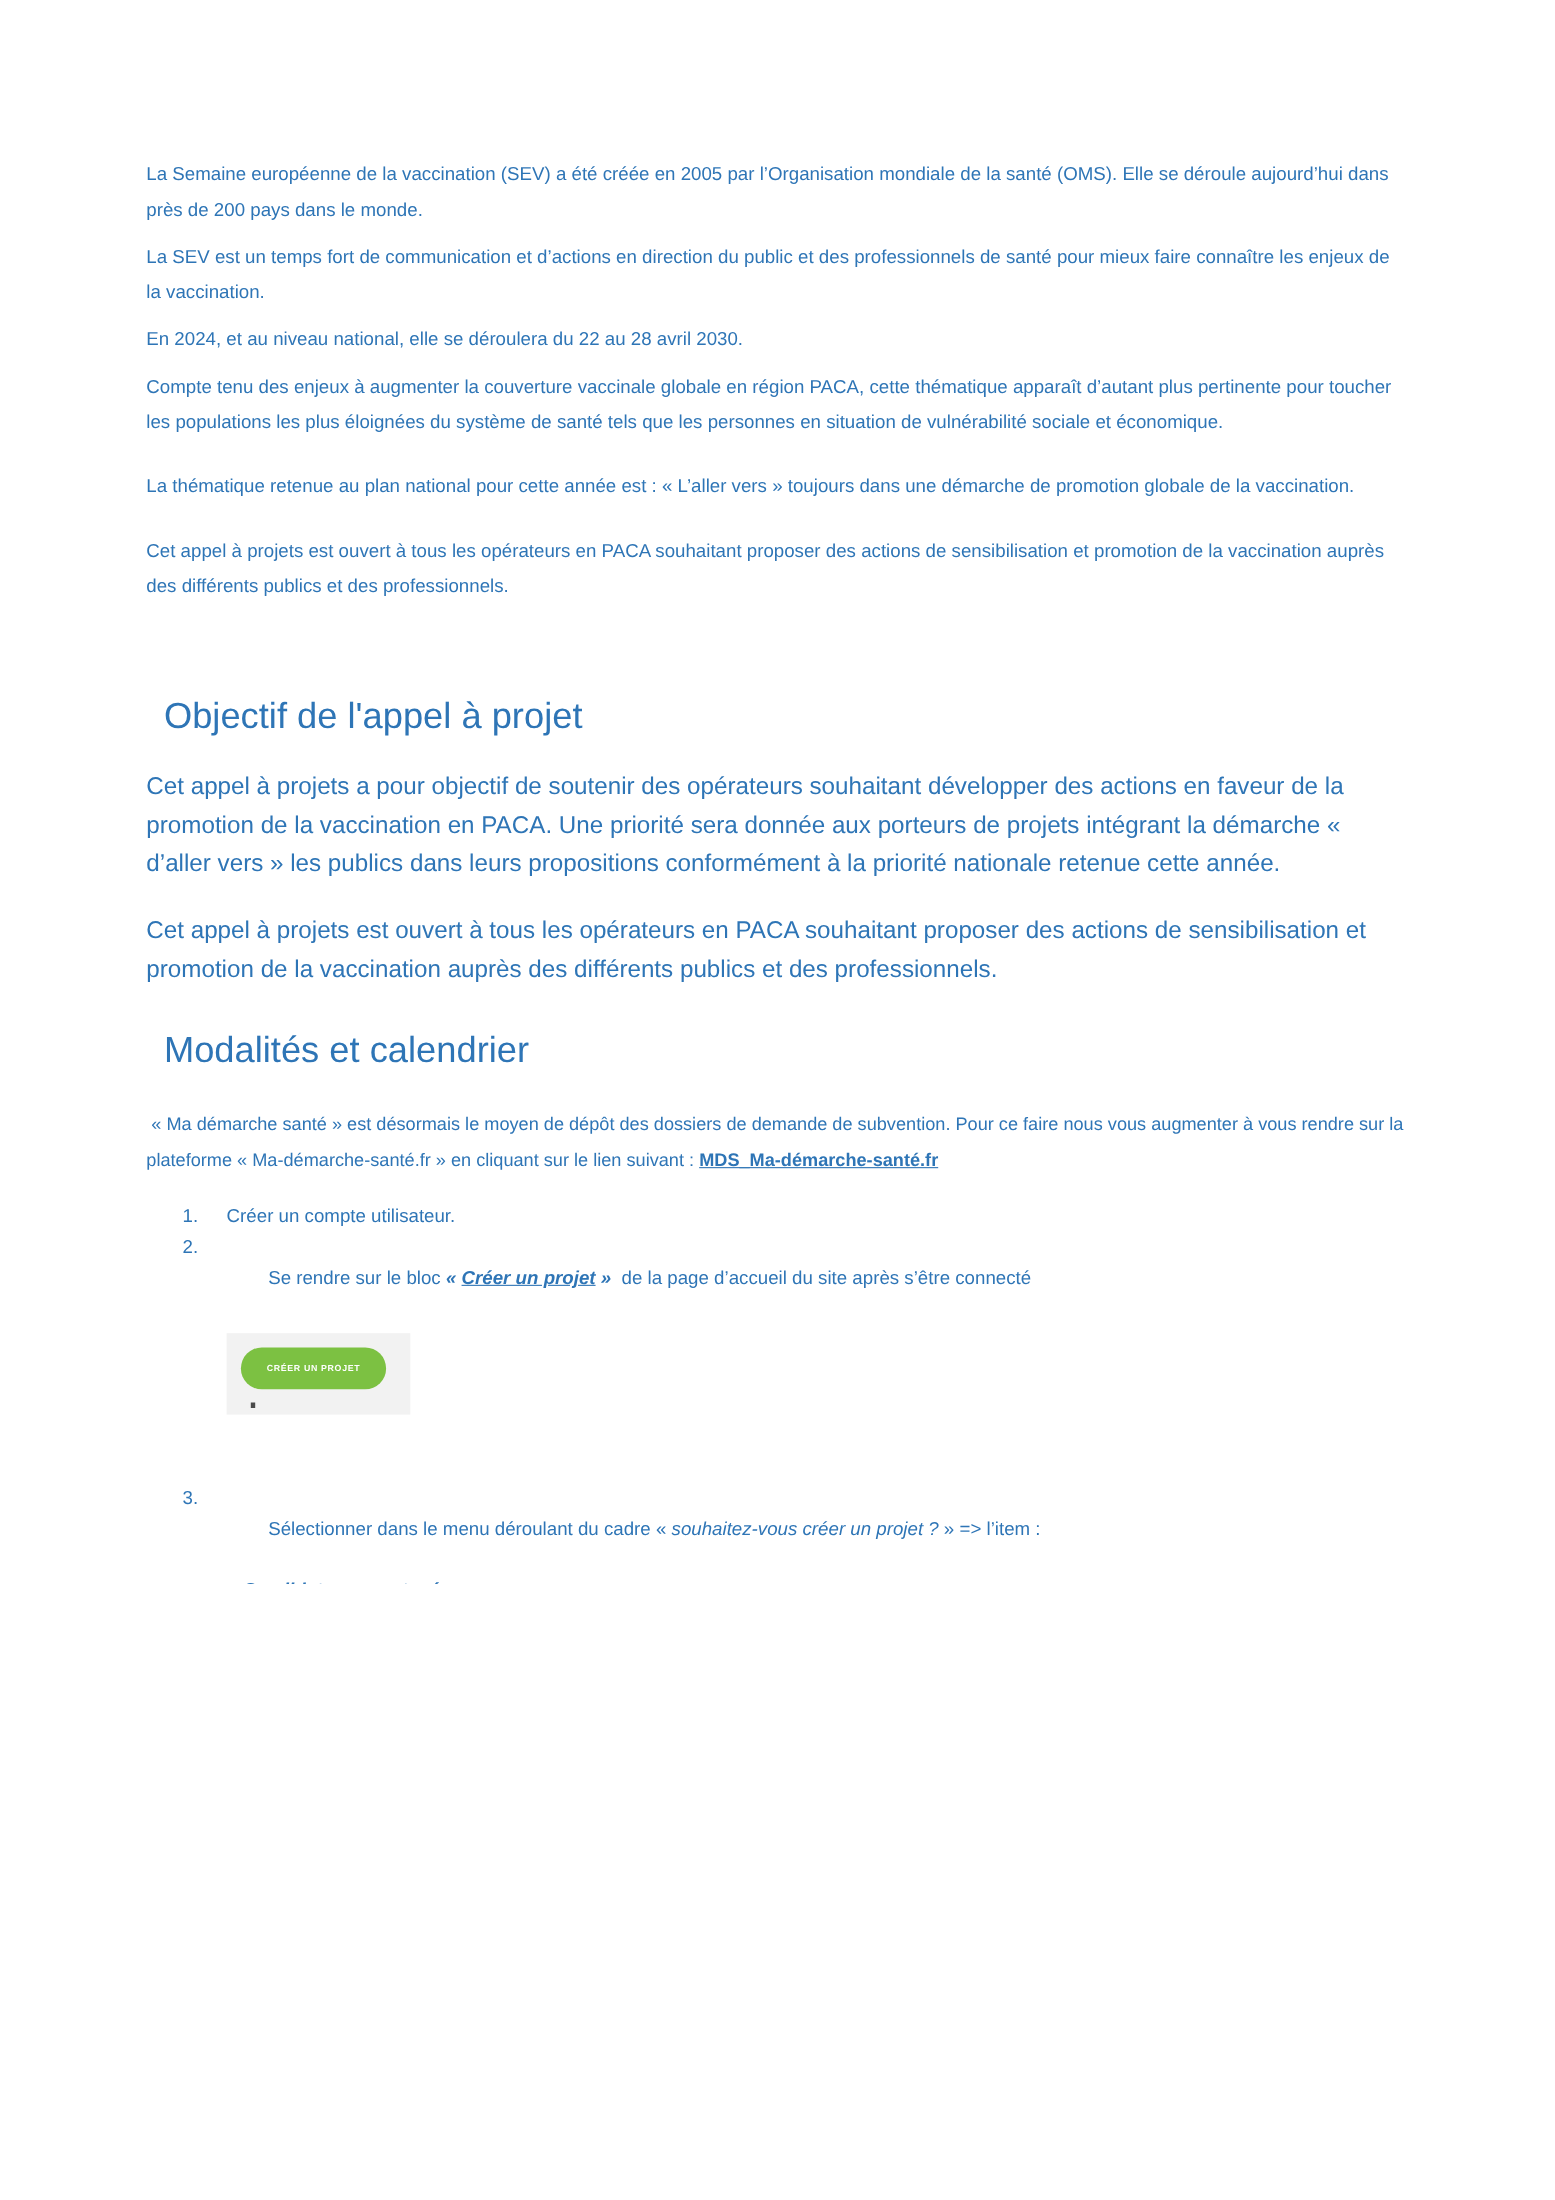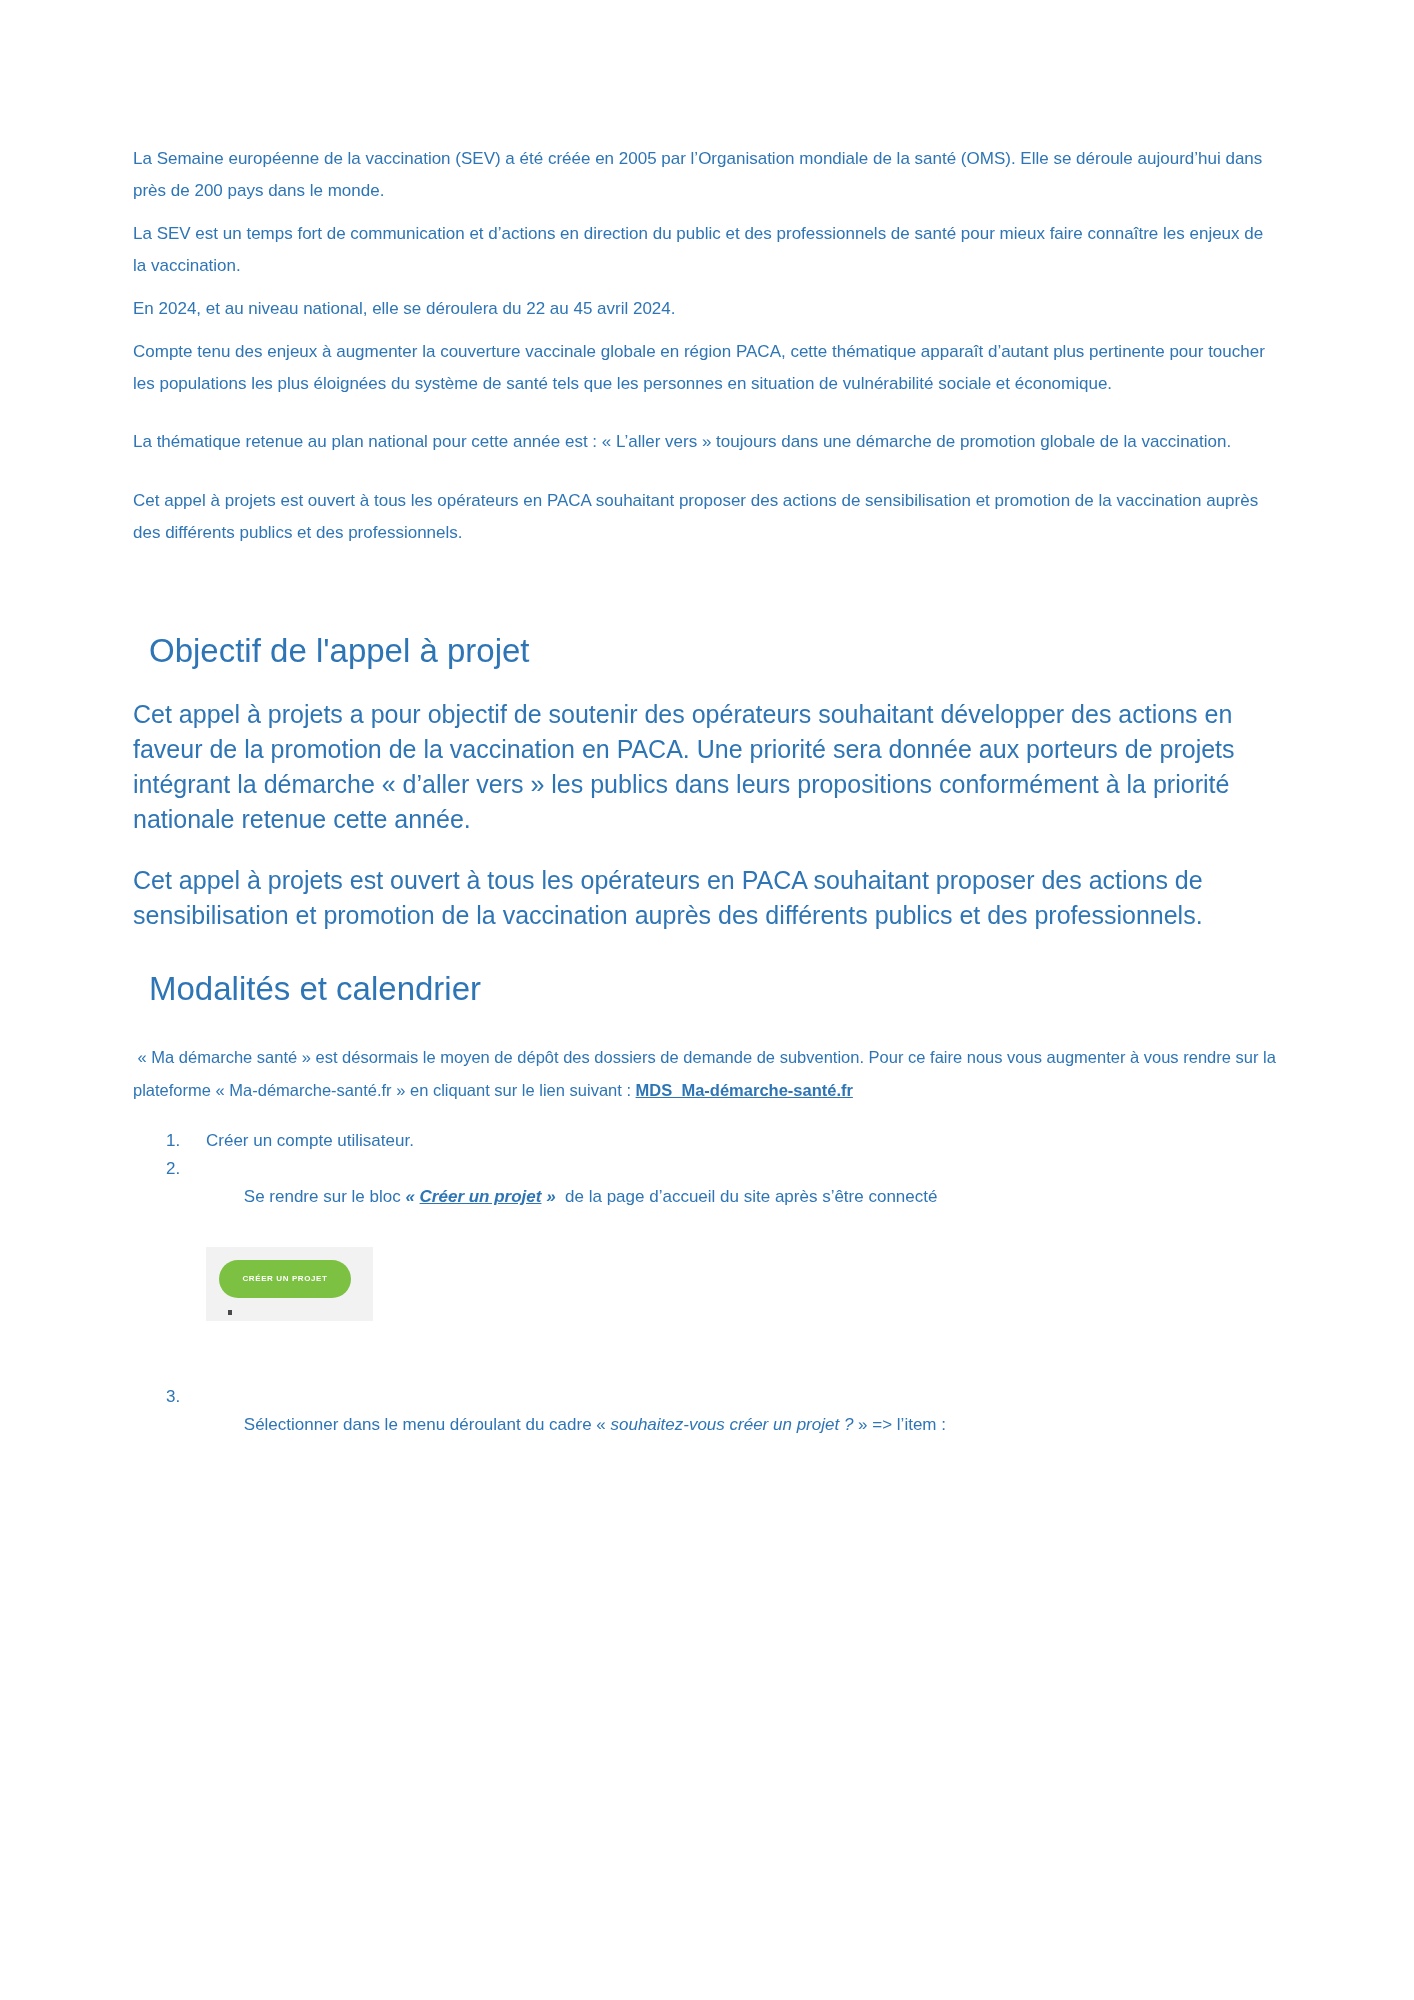--- a/index.html
+++ b/index.html
@@ -34,21 +34,21 @@
     font-weight: 400;
     line-height: 40px;
     color: #2E75B6;
     margin: 16px;
   }
   .heading-objectif { margin-top: 82px; }
   .heading-modalites { margin-top: 36px; }
 
   
   .p-obj {
-    font-size: 25px;
+    font-size: 22px;
     line-height: 35px;
     margin: 26px 0 0 0;
     white-space: pre-wrap;
   }
 
   
   .p-mod {
     font-size: 16.5px;
     line-height: 33px;
     margin: 32px 0 0 0;
@@ -124,21 +124,21 @@
     background: #4a4a4a;
   }
 </style>
 </head>
 <body>
 
 <div class="page">
 
   <p class="p-intro">La Semaine européenne de la vaccination (SEV) a été créée en 2005 par l’Organisation mondiale de la santé (OMS). Elle se déroule aujourd’hui dans près de 200 pays dans le monde.</p>
   <p class="p-intro">La SEV est un temps fort de communication et d’actions en direction du public et des professionnels de santé pour mieux faire connaître les enjeux de la vaccination.</p>
-  <p class="p-intro">En 2024, et au niveau national, elle se déroulera du 22 au 45 avril 2024.</p>
+  <p class="p-intro">En 2024, et au niveau national, elle se déroulera du 22 au 28 avril 2030.</p>
   <p class="p-intro">Compte tenu des enjeux à augmenter la couverture vaccinale globale en région PACA, cette thématique apparaît d’autant plus pertinente pour toucher les populations les plus éloignées du système de santé tels que les personnes en situation de vulnérabilité sociale et économique.</p>
   <p class="p-intro mt20">La thématique retenue au plan national pour cette année est : « L’aller vers » toujours dans une démarche de promotion globale de la vaccination.</p>
   <p class="p-intro mt25">Cet appel à projets est ouvert à tous les opérateurs en PACA souhaitant proposer des actions de sensibilisation et promotion de la vaccination auprès des différents publics et des professionnels.</p>
 
   <h1 class="heading heading-objectif">Objectif de l'appel à projet</h1>
 
   <p class="p-obj">Cet appel à projets a pour objectif de soutenir des opérateurs souhaitant développer des actions en faveur de la promotion de la vaccination en PACA. Une priorité sera donnée aux porteurs de projets intégrant la démarche « d’aller vers » les publics dans leurs propositions conformément à la priorité nationale retenue cette année.</p>
   <p class="p-obj">Cet appel à projets est ouvert à tous les opérateurs en PACA souhaitant proposer des actions de sensibilisation et promotion de la vaccination auprès des différents publics et des professionnels.</p>
 
   <h1 class="heading heading-modalites">Modalités et calendrier</h1>

